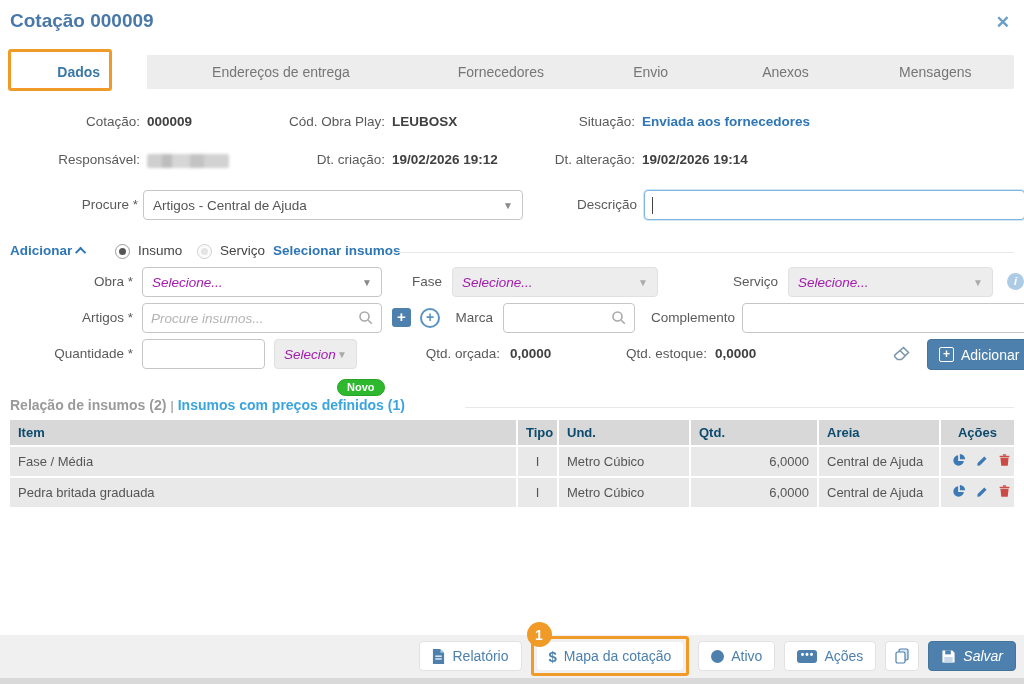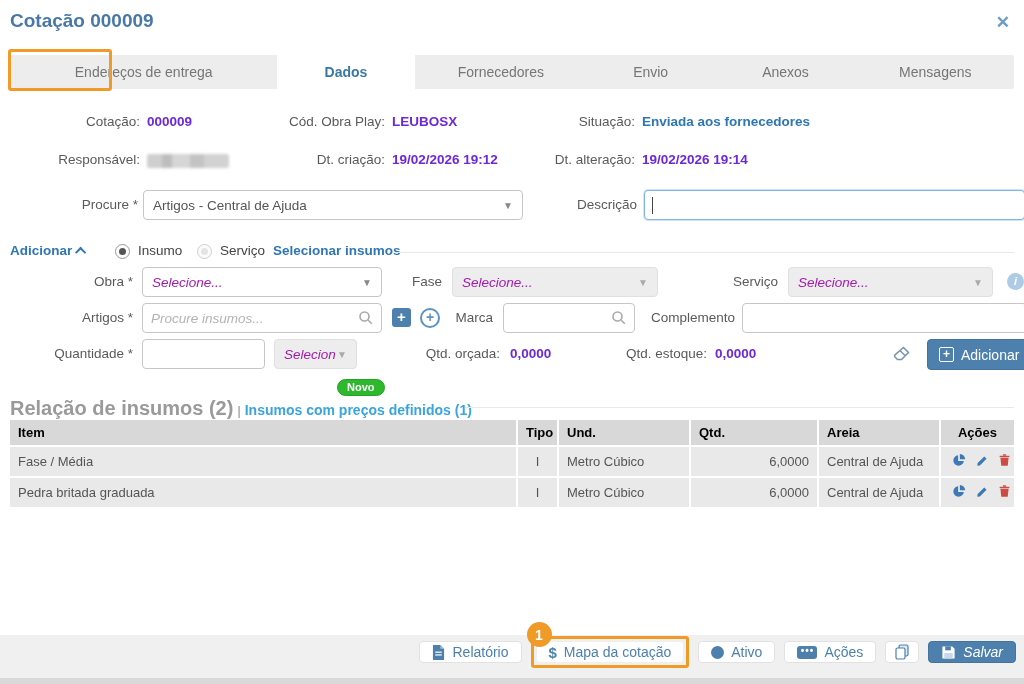--- a/index.html
+++ b/index.html
@@ -17,21 +17,21 @@
   
   .tabs { left:10px; right:10px; top:55px; height:34px; display:flex; background:#ededed; border-radius:2px; }
   .tab { display:flex; align-items:center; justify-content:center; color:#767676; font-size:14px; cursor:pointer; }
   .tab.active { background:#fff; color:#3a78a5; font-weight:bold; }
   .tw0{flex:1 1 100px}.tw1{flex:1 1 230px}.tw2{flex:1 1 135px}.tw3{flex:1 1 90px}.tw4{flex:1 1 200px}.tw5{flex:1 1 105px}.tw6{flex:1 1 120px}
   .tab-annot { left:8px; top:49px; width:104px; height:42px; border:3px solid var(--annotation-orange,#f09a28);
     border-radius:3px; pointer-events:none; z-index:6; }
 
   
   .lbl { color:#5a5a5a; }
-  .val { color:#6d28d9; font-weight:bold; }
+  .val { color:#404040; font-weight:bold; }
   .lbl-box { position:absolute; text-align:right; }
   .link-val { color:var(--link-blue,#2e76b5); font-weight:bold; }
   .redacted { position:absolute; left:137px; top:2px; width:82px; height:14px; border-radius:2px;
     background:linear-gradient(90deg,#cfcfcf 0 18%,#bdbdbd 18% 30%,#d6d6d6 30% 52%,#c3c3c3 52% 70%,#d2d2d2 70%);
     filter:blur(1.5px); }
 
   
   .selectbox { position:absolute; height:30px; background:#fff; border:1px solid #c6c6c6; border-radius:4px;
     display:flex; align-items:center; padding:0 9px; color:#555; cursor:pointer; }
   .selectbox .caret { margin-left:auto; color:#888; font-size:10px; }
@@ -68,39 +68,39 @@
   .info-dot { position:absolute; width:17px; height:17px; top:6px; border-radius:50%; background:#aecbe6; color:#fff;
     font-size:11px; font-weight:bold; font-style:italic; text-align:center; line-height:17px; }
   .add-btn { position:absolute; height:31px; background:var(--accent-blue,#4d80ad); border:1px solid #44739c;
     border-radius:4px; color:#fff; font-size:14px; display:flex; align-items:center; gap:7px; padding:0 11px; cursor:pointer; }
   .add-btn .mini-sq { width:15px; height:15px; border:1.5px solid #fff; border-radius:2px; font-size:12px;
     line-height:12px; text-align:center; font-weight:bold; }
 
   
   .novo { position:absolute; background:var(--badge-green,#2eb82e); border:1px solid #25a325; color:#fff;
     font-size:11px; font-weight:bold; padding:1px 9px 2px; border-radius:9px; }
-  .gray-bold { color:#9a9a9a; font-weight:bold; font-size:20px; }
+  .gray-bold { color:#9a9a9a; font-weight:bold; font-size:14px; }
   .lightblue-link { color:var(--light-blue-link,#3aa4de); font-weight:bold; font-size:14px; cursor:pointer; }
 
   
   table.grid { position:absolute; left:10px; top:420px; width:1004px; border-collapse:collapse; font-size:13px; table-layout:fixed; }
-  .grid th { background:#d8d8d8; color:#000000; text-align:left; font-weight:bold; padding:5px 8px;
+  .grid th { background:#d8d8d8; color:#0c4a6e; text-align:left; font-weight:bold; padding:5px 8px;
     border-right:2px solid #fff; border-bottom:2px solid #fff; }
   .grid td { background:#e9e9e9; color:#555; padding:6px 8px; border-right:2px solid #fff; border-bottom:2px solid #fff; }
   .grid th:last-child, .grid td:last-child { border-right:none; }
   .grid .num { text-align:right; }
   .grid .ctr { text-align:center; }
   .grid .acts { text-align:center; white-space:nowrap; }
   .grid .acts span { display:inline-block; margin:0 3px; cursor:pointer; vertical-align:middle; }
 
   
   .footer-bar { left:0; right:0; top:635px; height:43px; background:#f0f0f0; }
   .footer-strip { left:0; right:0; top:678px; height:6px; background:#d9d9d9; }
   .footer-btns { position:absolute; right:8px; top:641px; display:flex; align-items:center; gap:9px; z-index:5; }
-  .btn { height:22px; background:#fff; border:1px solid #e2e2e2; border-radius:4px; color:var(--accent-blue,#4d80ad);
+  .btn { height:30px; background:#fff; border:1px solid #e2e2e2; border-radius:4px; color:var(--accent-blue,#4d80ad);
     font-size:14px; display:flex; align-items:center; gap:7px; padding:0 12px; cursor:pointer; white-space:nowrap; }
   .btn.primary { background:var(--accent-blue,#4d80ad); color:#fff; border-color:#44739c;font-style:italic; }
   .btn.icon-only { padding:0 8px; }
   .dollar { font-weight:bold; font-size:15px; }
   .dot-circle { width:13px; height:13px; border-radius:50%; background:var(--accent-blue,#4d80ad); display:inline-block; }
   .dots-rect { width:20px; height:13px; border-radius:3px; background:var(--accent-blue,#4d80ad); color:#fff;
     font-size:10px; line-height:10px; text-align:center; letter-spacing:1px; font-weight:bold; }
   .annot-box { border:3px solid var(--annotation-orange,#f09a28); border-radius:3px; padding:2px; position:relative; margin:-5px 0; }
   .annot-circle { position:absolute; left:-7px; top:-17px; width:25px; height:25px; border-radius:50%;
     background:var(--annotation-orange,#f09a28); color:#fff; font-weight:bold; font-size:14px;
@@ -108,22 +108,22 @@
 </style>
 </head>
 <body>
 
 <div class="app">
 
   <div class="abs title">Cotação 000009</div>
   <div class="abs close-x">✕</div>
 
   <div class="abs tabs">
+    <div class="tab active tw0">Dados</div>
     <div class="tab tw1">Endereços de entrega</div>
-    <div class="tab active tw0">Dados</div>
     <div class="tab tw2">Fornecedores</div>
     <div class="tab tw3">Envio</div>
     <div class="tab tw5">Anexos</div>
     <div class="tab tw6">Mensagens</div>
   </div>
   <div class="abs tab-annot"></div>
 
   <div class="abs" style="left:10px; top:114px; right:10px; height:20px;">
     <span class="lbl lbl-box" style="left:0;width:130px">Cotação:</span>
     <span class="val abs" style="left:137px">000009</span>

